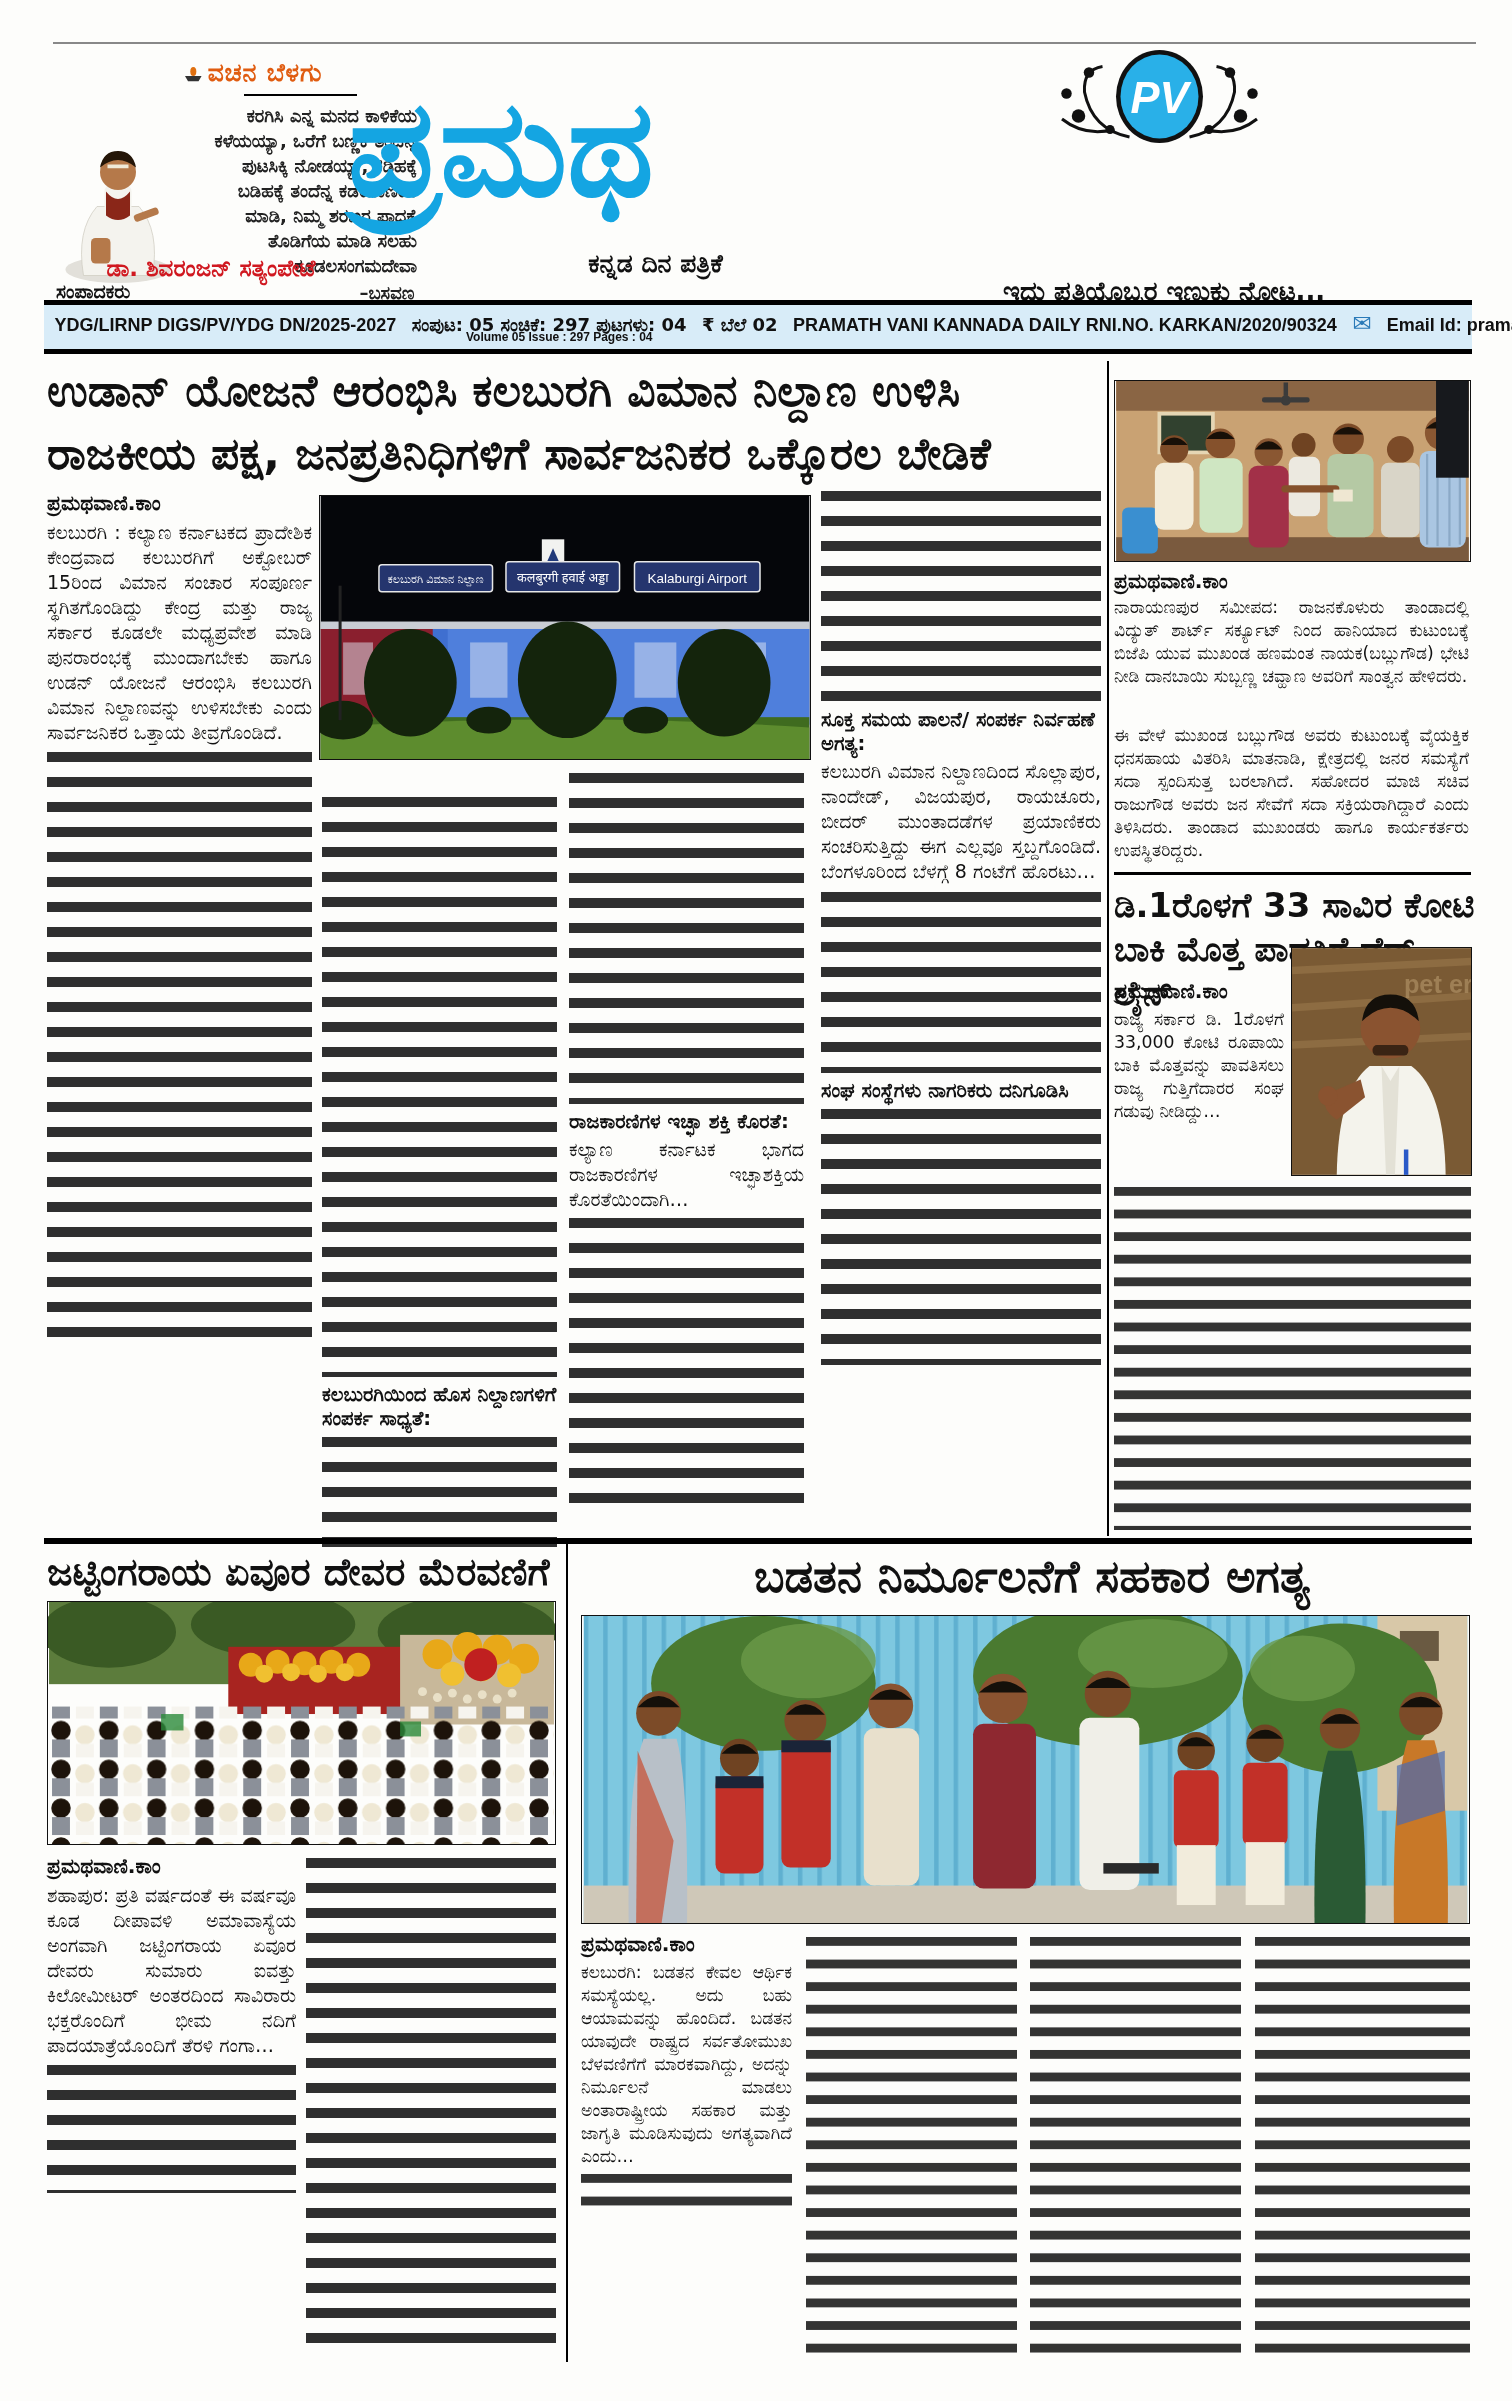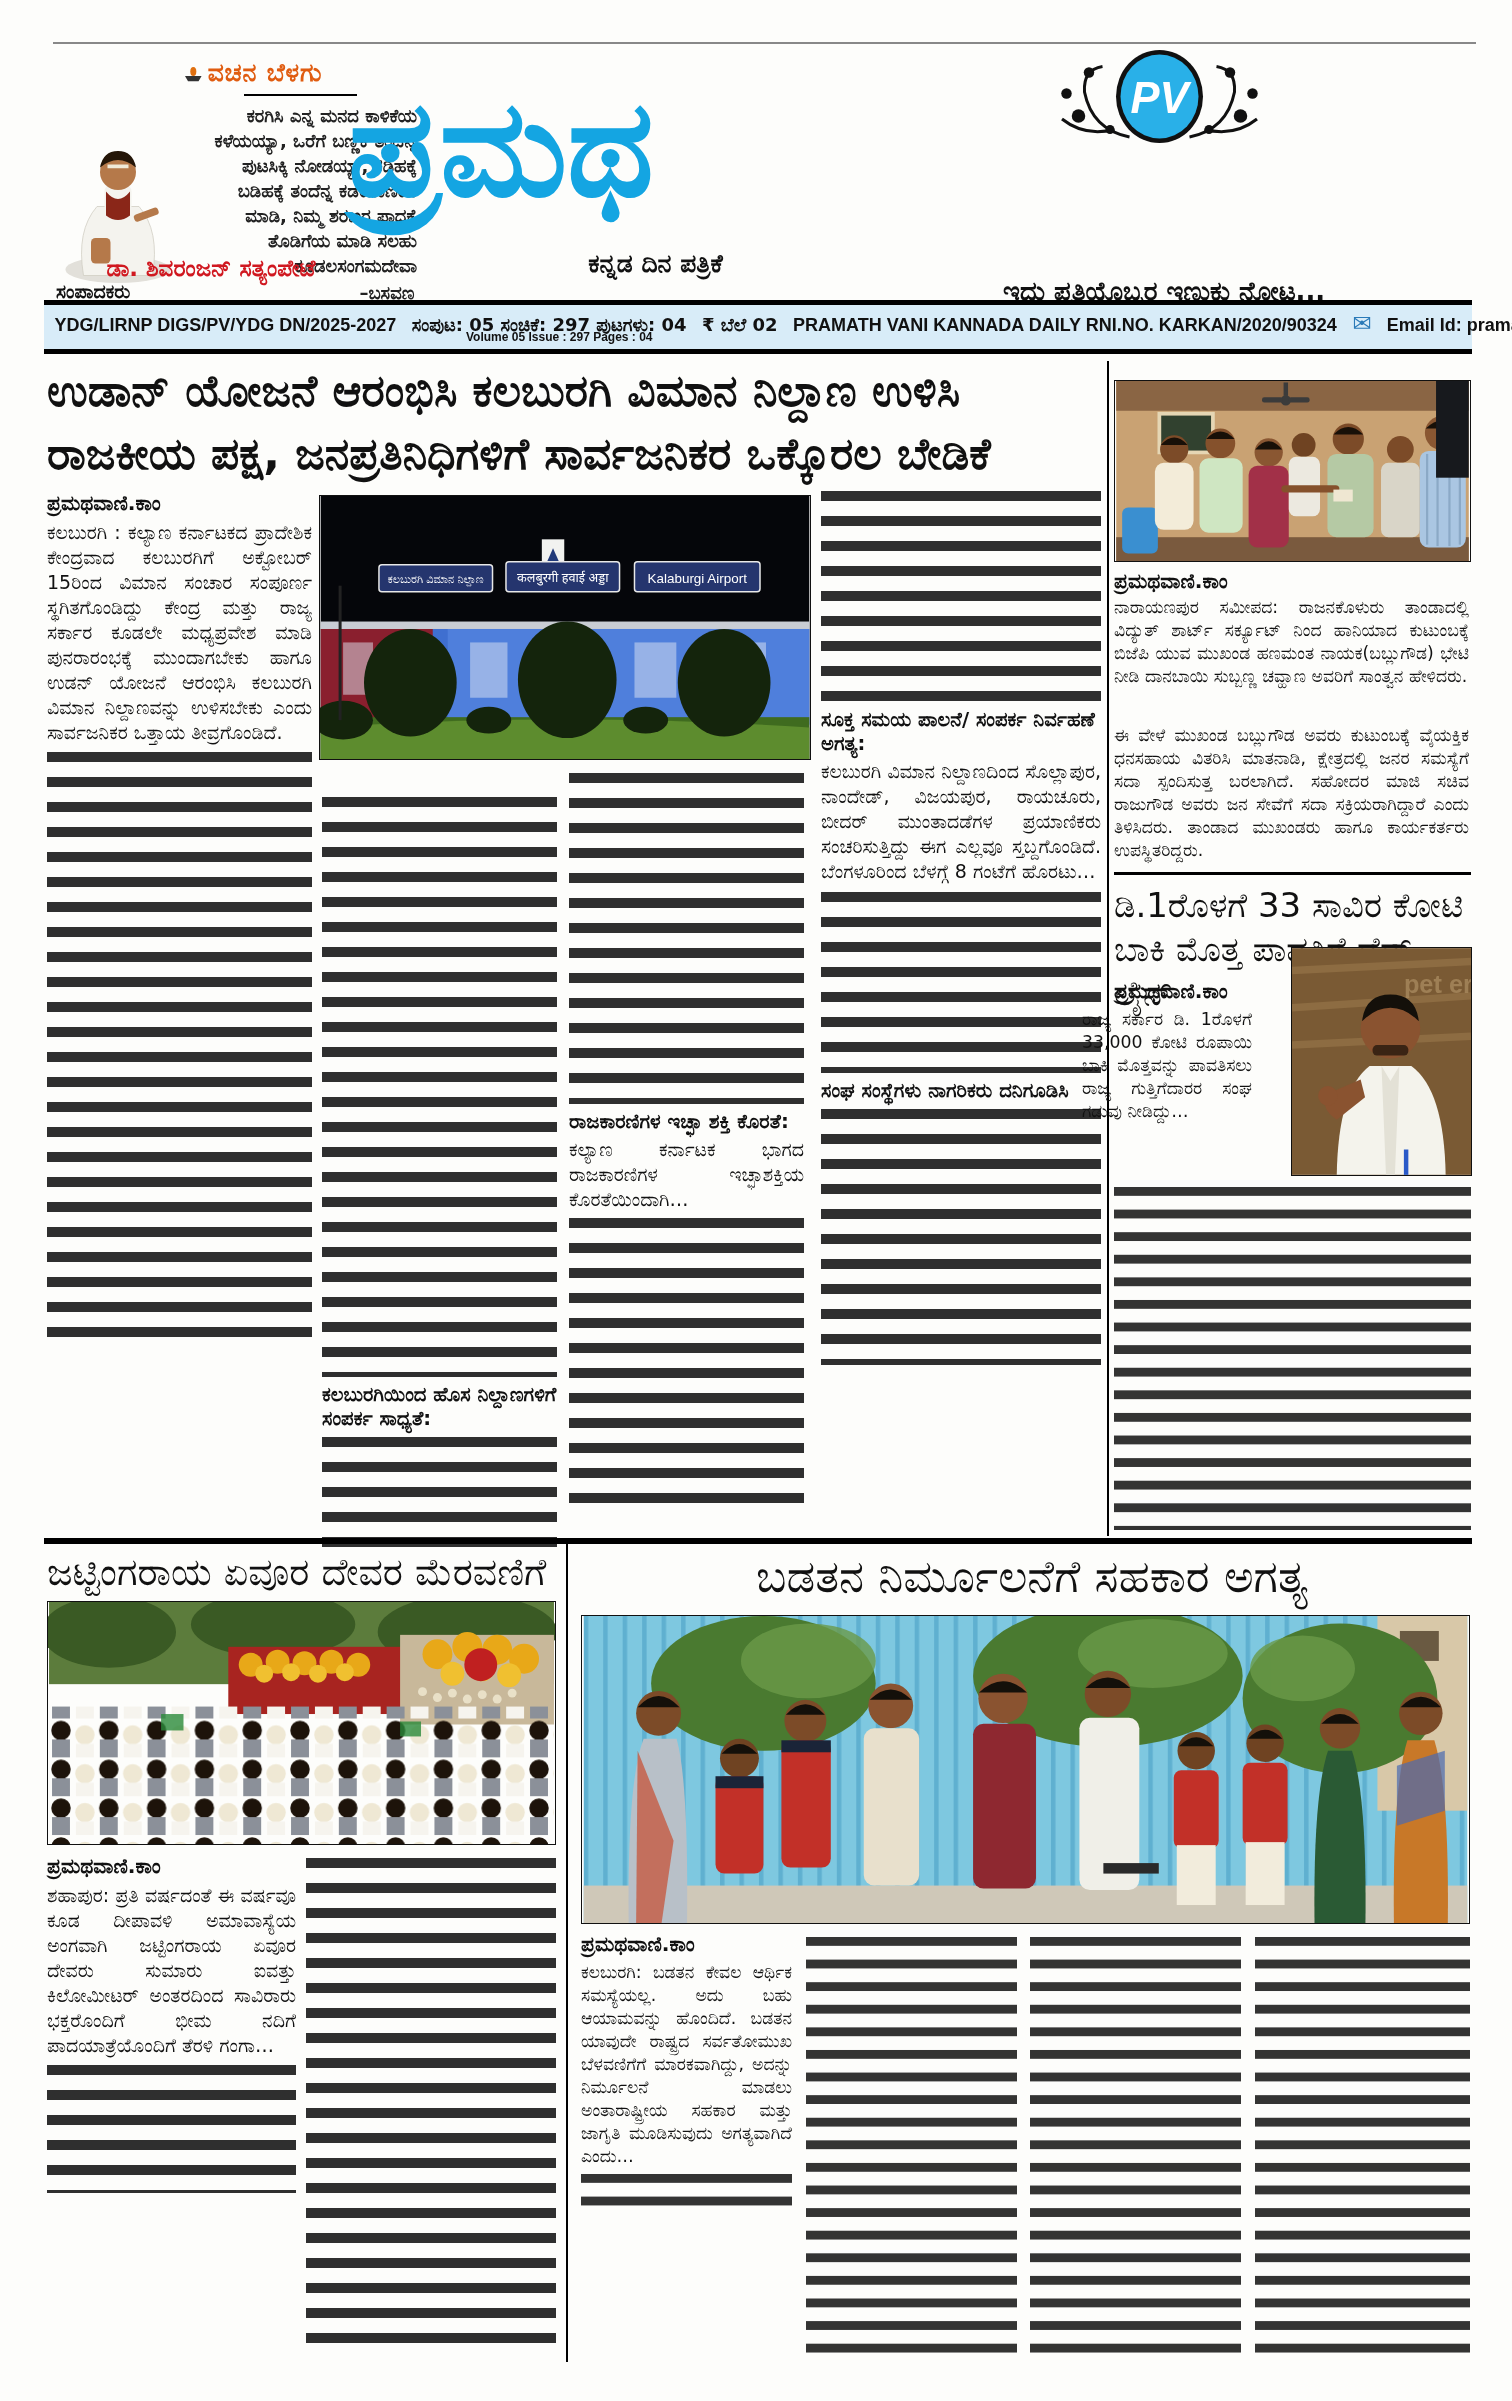--- a/index.html
+++ b/index.html
@@ -20,21 +20,21 @@
   .tagline{font-size:25px;font-weight:bold;text-align:center;}
   .slogan{font-size:26px;font-weight:bold;}
   
   .infobar{background:#d8ecf8;}
   .info-line1{font-size:18px;font-weight:bold;white-space:nowrap;}
   .info-line1 span{margin-right:10.5px;}
   .info-line2{font-size:12px;font-weight:bold;}
   .mail-ic{color:#2a7ab8;font-size:22.6px;}
   
   .lead-h{font-size:44px;line-height:50px;font-weight:900;letter-spacing:0px;white-space:nowrap;}
-  .sec-h{font-weight:400;}
+  .sec-h{font-weight:700;}
   .byline{font-size:20.3px;font-weight:bold;}
   .body-txt{font-size:19px;line-height:25px;text-align:justify;}
   .body-sm{font-size:17.3px;line-height:23px;text-align:justify;}
   .subhead{font-size:19.6px;line-height:24px;font-weight:bold;}
   
   .gk{background-image:repeating-linear-gradient(180deg,#1d1d1d 0px,#1d1d1d 10.5px,transparent 10.5px,transparent 25px);
       background-size:100% 25px;opacity:.92;}
   .gk-sm{background-image:repeating-linear-gradient(180deg,#222 0px,#222 9px,transparent 9px,transparent 22.6px);
       background-size:100% 22.6px;opacity:.92;}
   .photo-frame{border:1.5px solid #111;box-sizing:border-box;}
@@ -240,21 +240,21 @@
   <div class="abs body-sm kn" style="left:1114px;top:596px;width:355px;">ನಾರಾಯಣಪುರ ಸಮೀಪದ: ರಾಜನಕೊಳುರು ತಾಂಡಾದಲ್ಲಿ ವಿದ್ಯುತ್ ಶಾರ್ಟ್ ಸರ್ಕ್ಯೂಟ್ ನಿಂದ ಹಾನಿಯಾದ ಕುಟುಂಬಕ್ಕೆ ಬಿಜೆಪಿ ಯುವ ಮುಖಂಡ ಹಣಮಂತ ನಾಯಕ(ಬಬ್ಲುಗೌಡ) ಭೇಟಿ ನೀಡಿ ದಾನಬಾಯಿ ಸುಬ್ಬಣ್ಣ ಚವ್ಹಾಣ ಅವರಿಗೆ ಸಾಂತ್ವನ ಹೇಳಿದರು.</div>
   <div class="abs body-sm kn" style="left:1114px;top:724px;width:355px;">ಈ ವೇಳೆ ಮುಖಂಡ ಬಬ್ಲುಗೌಡ ಅವರು ಕುಟುಂಬಕ್ಕೆ ವೈಯಕ್ತಿಕ ಧನಸಹಾಯ ವಿತರಿಸಿ ಮಾತನಾಡಿ, ಕ್ಷೇತ್ರದಲ್ಲಿ ಜನರ ಸಮಸ್ಯೆಗೆ ಸದಾ ಸ್ಪಂದಿಸುತ್ತ ಬರಲಾಗಿದೆ. ಸಹೋದರ ಮಾಜಿ ಸಚಿವ ರಾಜುಗೌಡ ಅವರು ಜನ ಸೇವೆಗೆ ಸದಾ ಸಕ್ರಿಯರಾಗಿದ್ದಾರೆ ಎಂದು ತಿಳಿಸಿದರು. ತಾಂಡಾದ ಮುಖಂಡರು ಹಾಗೂ ಕಾರ್ಯಕರ್ತರು ಉಪಸ್ಥಿತರಿದ್ದರು.</div>
 
   <div class="abs rule" style="left:1114px;top:872px;width:357px;height:3px;"></div>
 
   <div class="abs sec-h kn" style="left:1114px;top:883px;width:361px;font-size:34px;line-height:44px;">
     <div>ಡಿ.1ರೊಳಗೆ 33 ಸಾವಿರ ಕೋಟಿ</div>
     <div>ಬಾಕಿ ಮೊತ್ತ ಪಾವತಿಗೆ ಡೆಡ್ ಲೈನ್</div>
   </div>
   <div class="abs byline kn" style="left:1114px;top:979px;">ಪ್ರಮಥವಾಣಿ.ಕಾಂ</div>
-  <div class="abs body-sm kn" style="left:1082px;top:1008px;width:170px;height:169px;overflow:hidden;">ರಾಜ್ಯ ಸರ್ಕಾರ ಡಿ. 1ರೊಳಗೆ 33,000 ಕೋಟಿ ರೂಪಾಯಿ ಬಾಕಿ ಮೊತ್ತವನ್ನು ಪಾವತಿಸಲು ರಾಜ್ಯ ಗುತ್ತಿಗೆದಾರರ ಸಂಘ ಗಡುವು ನೀಡಿದ್ದು…</div>
+  <div class="abs body-sm kn" style="left:1114px;top:1008px;width:170px;height:169px;overflow:hidden;">ರಾಜ್ಯ ಸರ್ಕಾರ ಡಿ. 1ರೊಳಗೆ 33,000 ಕೋಟಿ ರೂಪಾಯಿ ಬಾಕಿ ಮೊತ್ತವನ್ನು ಪಾವತಿಸಲು ರಾಜ್ಯ ಗುತ್ತಿಗೆದಾರರ ಸಂಘ ಗಡುವು ನೀಡಿದ್ದು…</div>
 
   <svg class="abs photo-frame" style="left:1291px;top:947px;" width="181" height="229" viewBox="0 0 240 304">
     <rect width="240" height="304" fill="#7a5a34"></rect>
     <g stroke="#8d6c42" stroke-width="10">
         <line x1="0" y1="30" x2="240" y2="18"></line>
         <line x1="0" y1="80" x2="240" y2="64"></line>
         <line x1="0" y1="130" x2="240" y2="118"></line>
       </g>
     <text x="150" y="60" font-size="34" fill="#a8895e" font-family="Liberation Sans,sans-serif" font-weight="bold" opacity="0.8">pet er</text>
     <circle cx="132" cy="108" r="40" fill="#8a5330"></circle>

